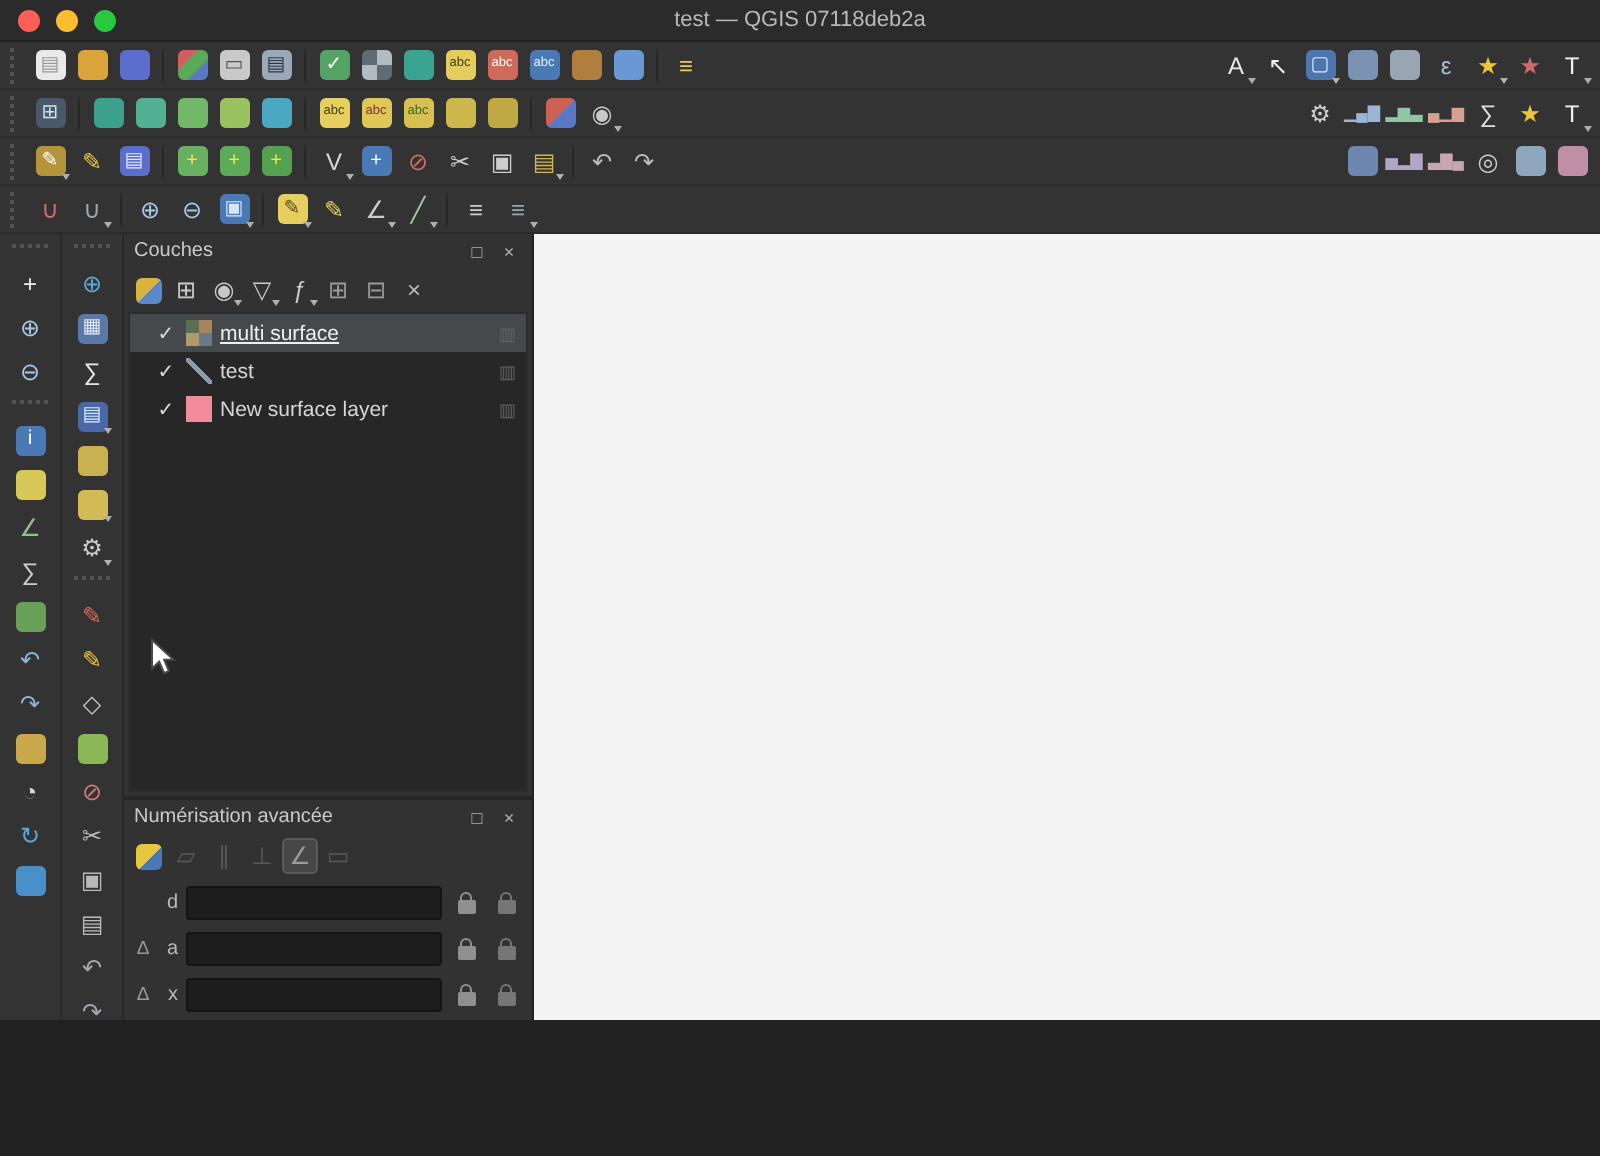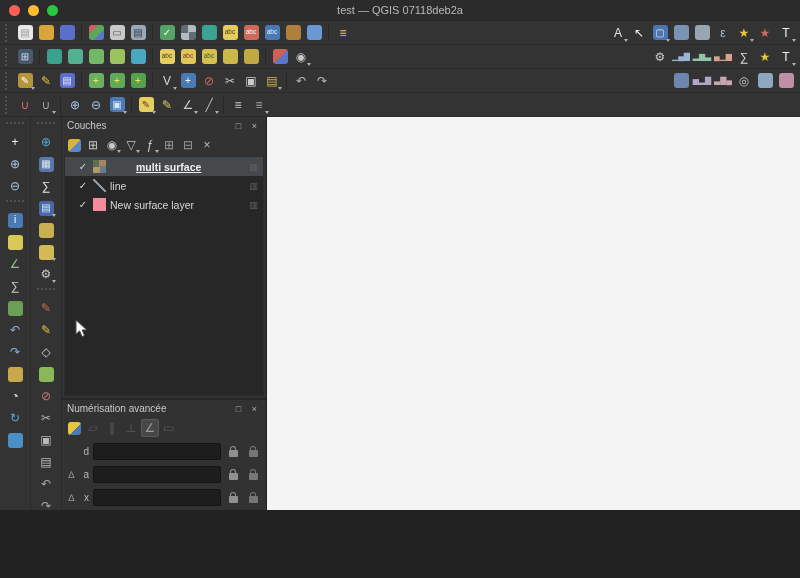--- a/index.html
+++ b/index.html
@@ -39,21 +39,21 @@
   .panel-toolbar .tb-icon{width:18px;height:18px;}
   .panel-toolbar .tile{width:13px;height:13px;}
   .layer-tree{flex:1;background:#272727;margin:0 2px 2px 2px;border:1px solid #2d2d2d;overflow:hidden;}
   .layer-row{height:19px;display:flex;align-items:center;gap:4px;padding:0 2px 0 12px;position:relative;}
   .layer-row.selected{background:#46494c;}
   .layer-check{width:12px;font-size:10px;color:#d8d8d8;text-align:center;}
   .swatch{width:13px;height:13px;flex:0 0 auto;}
   .swatch-raster{background:conic-gradient(#a8845c 0 25%,#6a7a8a 0 50%,#b09a6a 0 75%,#5c6e52 0);}
   .swatch-line{background:linear-gradient(45deg,transparent 44%,#8a9aa6 44% 56%,transparent 56%);}
   .layer-label{font-size:10.5px;color:#d6d6d6;white-space:nowrap;}
-  .layer-row.selected .layer-label{font-weight:bold;text-decoration:underline;color:#efefef;margin-left:26px;}
+  .layer-row.selected .layer-label{font-weight:normal;text-decoration:underline;color:#efefef;}
   .indicator{margin-left:auto;margin-right:3px;color:#636363;font-size:9px;}
   
   .cad-rows{flex:1;padding-top:1px;}
   .cad-row{height:23px;display:flex;align-items:center;padding:0 5px;gap:4px;}
   .delta{width:9px;font-size:9.5px;color:#9a9a9a;text-align:center;}
   .cad-letter{width:9px;font-size:10px;color:#b9b9b9;text-align:right;}
   .cad-input{flex:1;min-width:0;height:15px;background:#1d1d1d;border:1px solid #141414;border-radius:2px;color:#dddddd;font-size:10px;padding:0 3px;font-family:"Liberation Sans",sans-serif;}
   .lock-btn{width:16px;height:16px;display:flex;align-items:center;justify-content:center;flex:0 0 auto;}
   .lock{position:relative;width:9px;height:6.5px;background:#909090;border-radius:1px;margin-top:4px;display:inline-block;}
   .lock:before{content:"";position:absolute;left:1.2px;top:-4.2px;width:6.6px;height:5px;border:1.6px solid #909090;border-bottom:none;border-radius:3.5px 3.5px 0 0;box-sizing:border-box;}
@@ -489,21 +489,21 @@
         <div class="layer-tree">
             <div class="layer-row selected">
               <span class="layer-check">✓</span>
               <span class="swatch swatch-raster"></span>
               <span class="layer-label">multi surface</span>
               <span class="indicator">▥</span>
             </div>
             <div class="layer-row">
               <span class="layer-check">✓</span>
               <span class="swatch swatch-line"></span>
-              <span class="layer-label">line</span>
+              <span class="layer-label">test</span>
               <span class="indicator">▥</span>
             </div>
             <div class="layer-row">
               <span class="layer-check">✓</span>
               <span class="swatch" style="background: rgb(242, 139, 155);"></span>
               <span class="layer-label">New surface layer</span>
               <span class="indicator">▥</span>
             </div>
           </div>
       </div>

